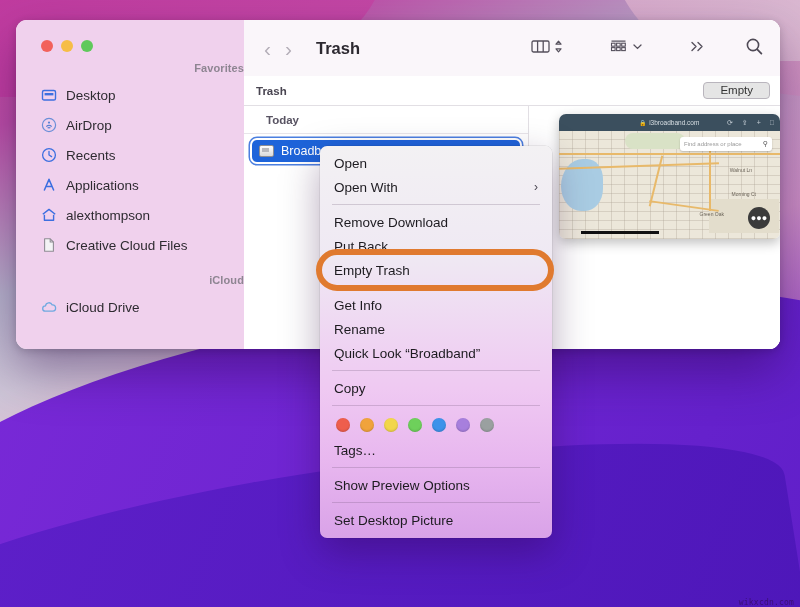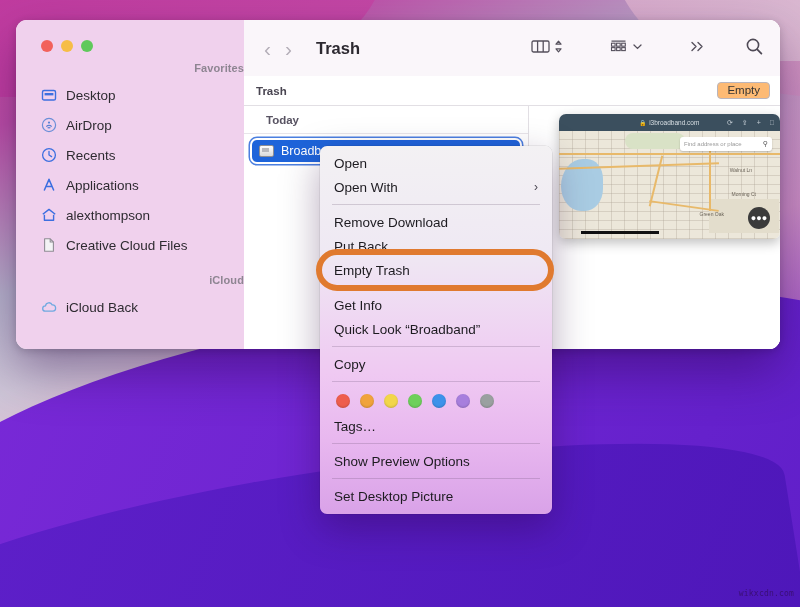--- a/index.html
+++ b/index.html
@@ -41,21 +41,21 @@
     opacity:.8;
   }
   .wp-right-band{
     position:absolute; right:-6%; top:10%; width:20%; height:50%;
     background:linear-gradient(200deg,#c878b2,#a95cc6);
     border-radius:50% 0 0 50% / 40% 0 0 40%;
     opacity:.55;
   }
 
   .watermark{
-    position:absolute; right:6px; bottom:9px;
+    position:absolute; right:6px; bottom:0;
     font-size:8px; color:rgba(40,10,60,.55);
     font-family:"DejaVu Sans Mono", monospace;
     letter-spacing:.2px;
     margin-top:14px;
   }
 
   
   .finder{
     position:absolute; left:16px; top:20px; width:764px; height:329px;
     border-radius:11px;
@@ -126,21 +126,21 @@
     display:flex; align-items:center;
     padding:0 10px 0 12px;
     border-bottom:1px solid #e2dfe4;
     background:#fff;
   }
   .path-label{ font-size:11.5px; font-weight:700; color:#494551; }
   .empty-btn{
     margin-left:auto;
     font-size:11.5px; color:#333;
     border:1px solid #b9b5bd; border-radius:4px;
-    padding:1px 9px 2px; background:#fdba74;
+    padding:1px 16px 2px; background:#e5e5e5;
   }
 
   .panes{ flex:1; display:flex; min-height:0; background:#fff; }
   .list-pane{
     width:285px; flex:0 0 285px;
     border-right:1px solid #e2dfe4;
     position:relative;
     background:#fff;
   }
   .group-header{
@@ -379,21 +379,21 @@
     </div>
 
     <div class="sb-group-label" style="padding-top:14px">iCloud</div>
 
     <div class="sb-item">
       <span class="sb-icon">
         <svg width="16" height="16" viewBox="0 0 16 16">
             <path d="M4.3 12.2a2.7 2.7 0 01.2-5.4 3.5 3.5 0 016.7-.9 2.6 2.6 0 01.5 6.3z" fill="none" stroke="#6fa9e0" stroke-width="1.3" stroke-linejoin="round"></path>
           </svg>
       </span>
-      <span class="sb-label">iCloud Back</span>
+      <span class="sb-label">iCloud Drive</span>
     </div>
   </div>
 
   <div class="content">
 
     <div class="toolbar">
       <div class="nav-arrows">
         <span class="chev">‹</span>
         <span class="chev">›</span>
       </div>
@@ -519,20 +519,21 @@
   <div class="ctx-item">
     <span>Open With</span>
     <span class="submark">›</span>
   </div>
   <div class="ctx-sep"></div>
   <div class="ctx-item">Remove Download</div>
   <div class="ctx-item">Put Back</div>
   <div class="ctx-item">Empty Trash</div>
   <div class="ctx-sep"></div>
   <div class="ctx-item">Get Info</div>
+  <div class="ctx-item">Rename</div>
   <div class="ctx-item">Quick Look “Broadband”</div>
   <div class="ctx-sep"></div>
   <div class="ctx-item">Copy</div>
   <div class="ctx-sep"></div>
   <div class="ctx-tags">
     <span class="tag-dot" style="background:#ee5e4d"></span>
     <span class="tag-dot" style="background:#f0a33c"></span>
     <span class="tag-dot" style="background:#f2d64a"></span>
     <span class="tag-dot" style="background:#6ed05b"></span>
     <span class="tag-dot" style="background:#3d92ea"></span>

